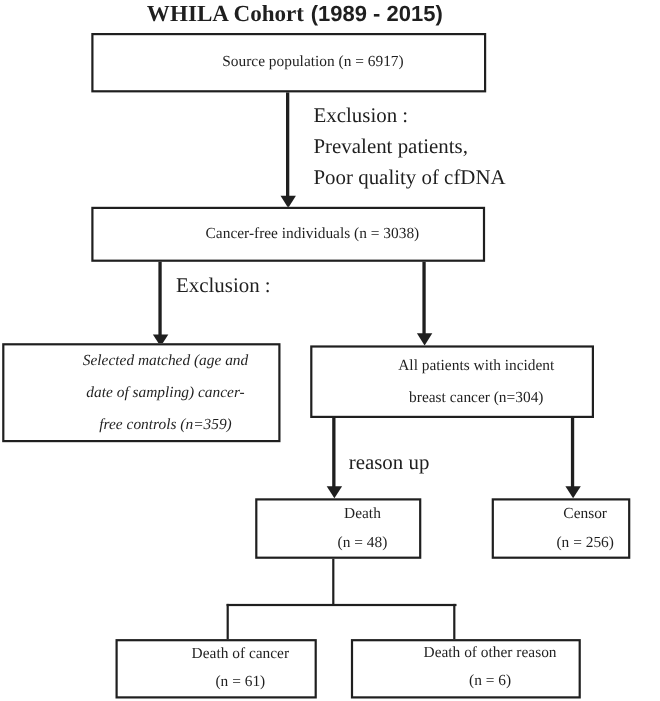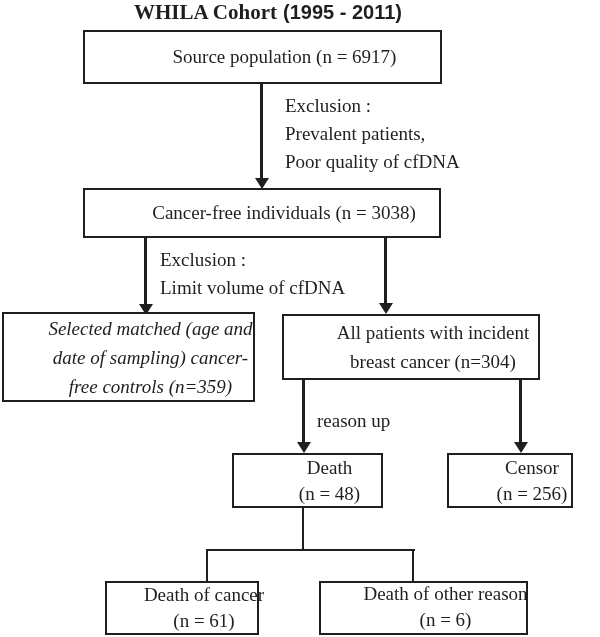--- a/index.html
+++ b/index.html
@@ -11,42 +11,42 @@
   .title {
     position:absolute; left:0; top:1; width:536px; text-align:center;
     white-space:nowrap;
   }
   .title .name { font-family:"Liberation Serif", serif; font-weight:bold; font-size:21px; }
   .title .period { font-family:"Liberation Sans", sans-serif; font-weight:600; font-size:20px; margin-left:6px; }
   .box {
     position:absolute; box-sizing:border-box; border:2px solid var(--line);
     background:var(--bg); display:flex; flex-direction:column;
     align-items:center; justify-content:center; text-align:center;
-    font-size:19px; line-height:28px;padding-left:44px;
+    font-size:14px; line-height:28px;padding-left:44px;
   }
   .box span { display:block; white-space:nowrap; }
   .lh26 { line-height:26px; }
   .lh29 { line-height:29px; }
   .stem-v { position:absolute; width:3px; background:var(--line); }
   .head-down {
     position:absolute; width:0; height:0;
     border-left:7px solid transparent; border-right:7px solid transparent;
     border-top:11px solid var(--line);
   }
   .conn-v { position:absolute; width:2px; background:var(--line); }
   .conn-h { position:absolute; height:2px; background:var(--line); }
   .ann { position:absolute; font-size:19px; line-height:28px; white-space:nowrap; }
 </style>
 </head>
 <body>
 
 <div class="canvas">
 
   <div class="title">
-    <span class="name">WHILA Cohort</span><span class="period">(1995 - 2011)</span>
+    <span class="name">WHILA Cohort</span><span class="period">(1989 - 2015)</span>
   </div>
 
   <div class="box" style="left:83px; top:30px; width:359px; height:54px;">
     <span>Source population (n = 6917)</span>
   </div>
 
   <div class="stem-v" style="left:260px; top:84px; height:95px;"></div>
   <div class="head-down" style="left:255px; top:178px;"></div>
 
   <div class="ann" style="left:285px; top:92px;">
@@ -60,21 +60,20 @@
   </div>
 
   <div class="stem-v" style="left:144px; top:238px; height:67px;"></div>
   <div class="head-down" style="left:139px; top:304px;"></div>
 
   <div class="stem-v" style="left:384px; top:238px; height:66px;"></div>
   <div class="head-down" style="left:379px; top:303px;"></div>
 
   <div class="ann" style="left:160px; top:246px;">
     <div>Exclusion :</div>
-    <div>Limit volume of cfDNA</div>
   </div>
 
   <div class="box lh29" style="left:2px; top:312px; width:253px; height:90px;font-style:italic;">
     <span>Selected matched (age and</span>
     <span>date of sampling) cancer-</span>
     <span>free controls (n=359)</span>
   </div>
 
   <div class="box lh29" style="left:282px; top:314px; width:258px; height:66px;">
     <span>All patients with incident</span>
@@ -97,21 +96,21 @@
   <div class="box lh26" style="left:447px; top:453px; width:126px; height:55px;">
     <span>Censor</span>
     <span>(n = 256)</span>
   </div>
 
   <div class="conn-v" style="left:302px; top:508px; height:42px;"></div>
   <div class="conn-h" style="left:206px; top:549px; width:209px;"></div>
   <div class="conn-v" style="left:206px; top:549px; height:32px;"></div>
   <div class="conn-v" style="left:412px; top:549px; height:32px;"></div>
 
-  <div class="box lh26" style="left:105px; top:581px; width:154px; height:54px;">
+  <div class="box lh26" style="left:105px; top:581px; width:183px; height:54px;">
     <span>Death of cancer</span>
     <span>(n = 61)</span>
   </div>
 
   <div class="box lh26" style="left:319px; top:581px; width:209px; height:54px;justify-content:flex-end;">
     <span>Death of other reason</span>
     <span>(n = 6)</span>
   </div>
 
 </div>

